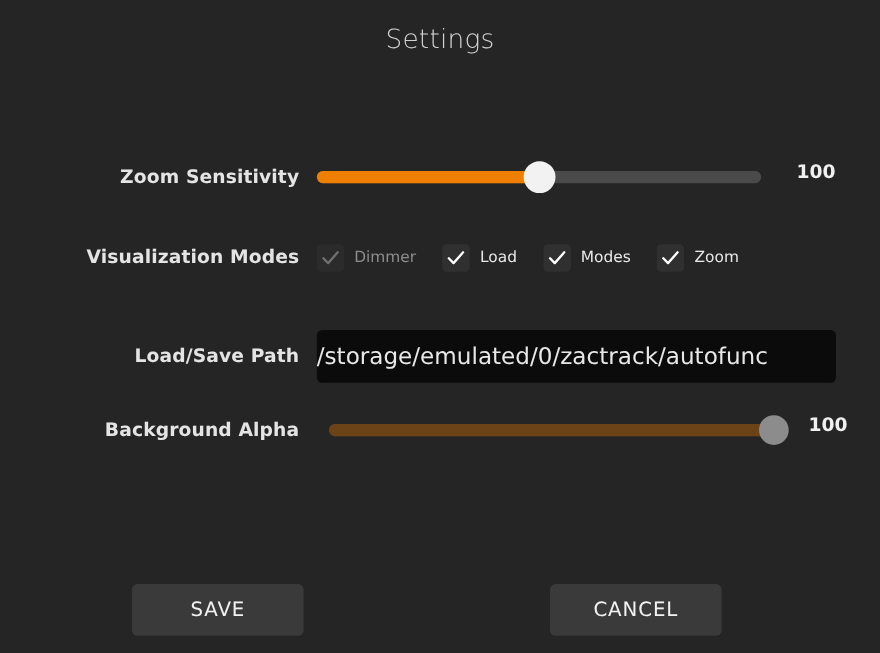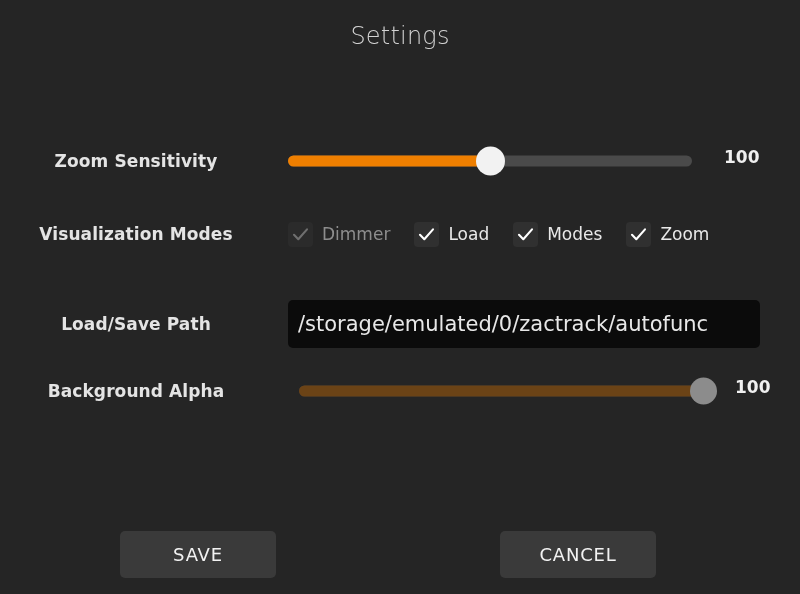--- a/index.html
+++ b/index.html
@@ -34,21 +34,21 @@
   .row {
     position: absolute;
     left: 0;
     width: 800px;
     height: 40px;
     display: flex;
     align-items: center;
   }
   .row-label {
     width: 272px;
-    text-align: center;
+    text-align: right;
     font-size: 17px;
     font-weight: bold;
     color: #e4e4e4;
     padding-right: 0px;
     box-sizing: border-box;
     letter-spacing: 0.1px;
     white-space: nowrap;
   }
   .row-control {
     margin-left: 16px;
@@ -134,41 +134,41 @@
     flex: none;
   }
   .checkbox-box.off-state {
     background: #2b2b2b;
   }
   .checkbox-box svg {
     display: block;
   }
   .checkbox-label {
     margin-left: 9px;
-    font-size: 17px;
+    font-size: 14px;
     color: #e8e8e8;
     font-weight: normal;
     white-space: nowrap;
   }
   .checkbox-item.disabled .checkbox-label {
     color: #8d8d8d;
   }
 
   
   .text-field {
     width: 472px;
     height: 48px;
     background: #0b0b0b;
     border-radius: 5px;
     border: none;
     outline: none;
     color: #e8e8e8;
     font-size: 21px;
     font-family: "DejaVu Sans", sans-serif;
-    padding: 0 8px 0 10px;
+    padding: 0 8px 0 0;
     box-sizing: border-box;
     overflow: hidden;
     white-space: nowrap;
     display: flex;
     align-items: center;
   }
 
   
   .button {
     position: absolute;

